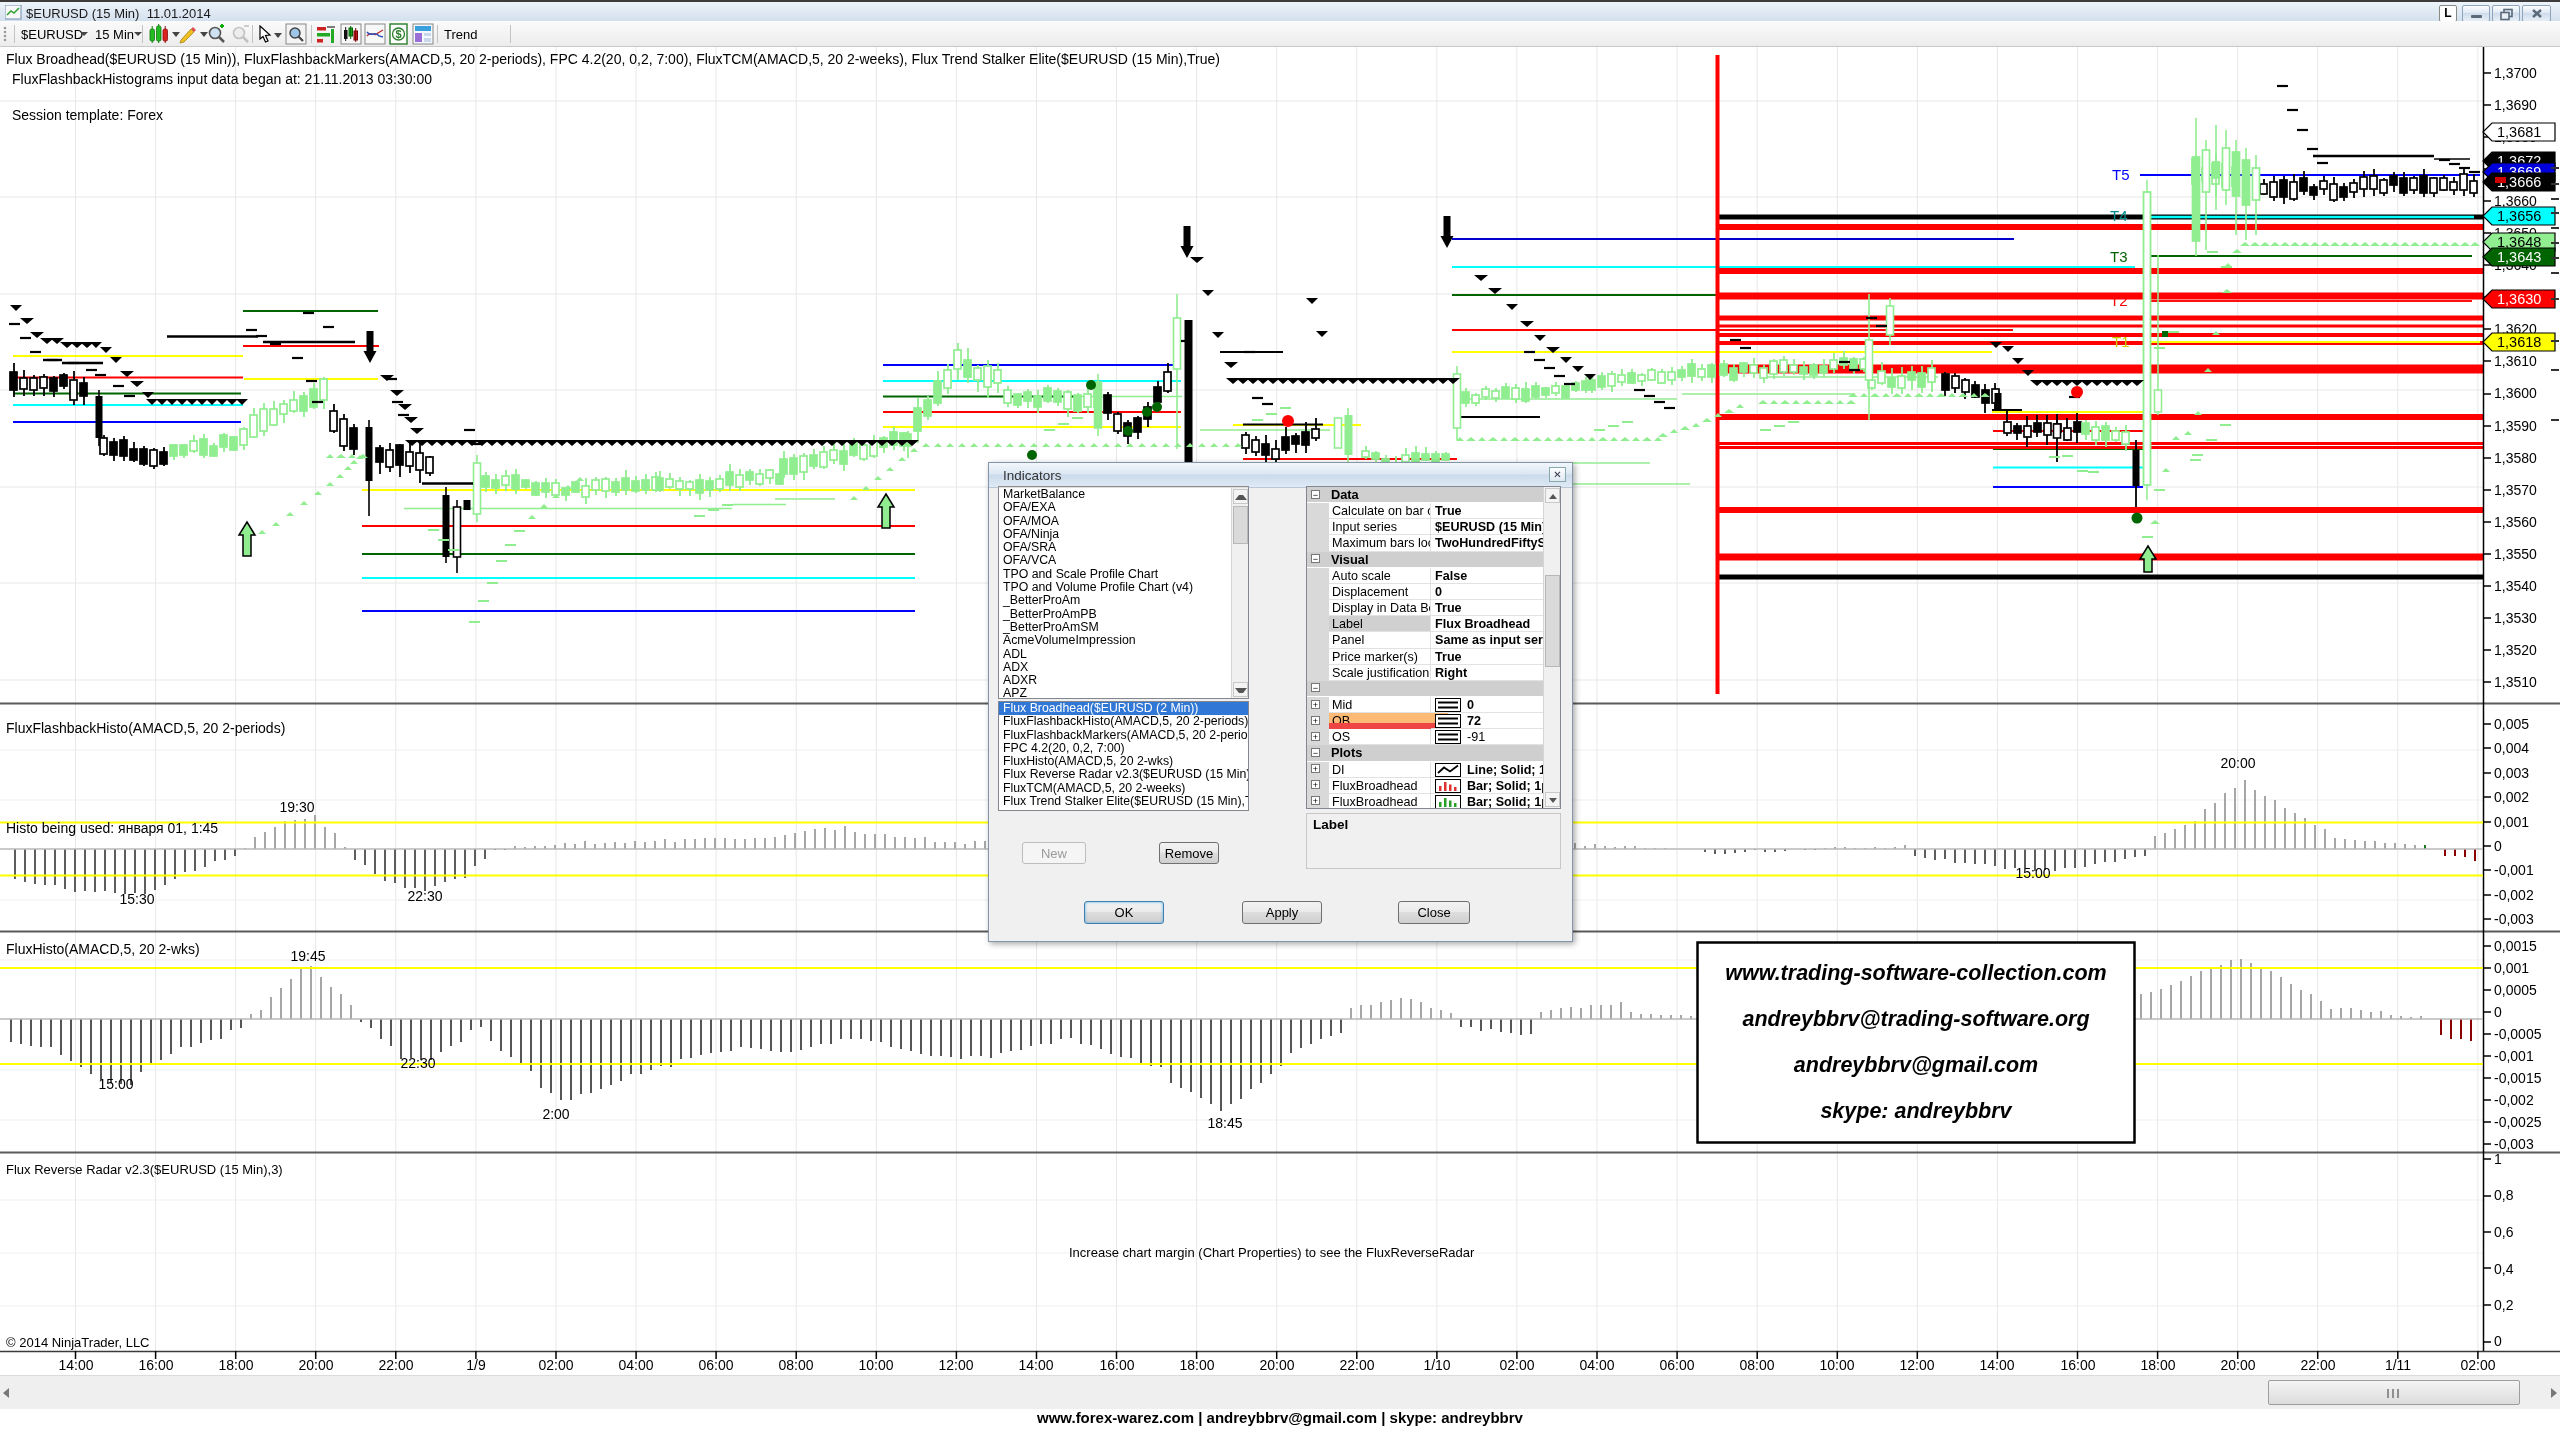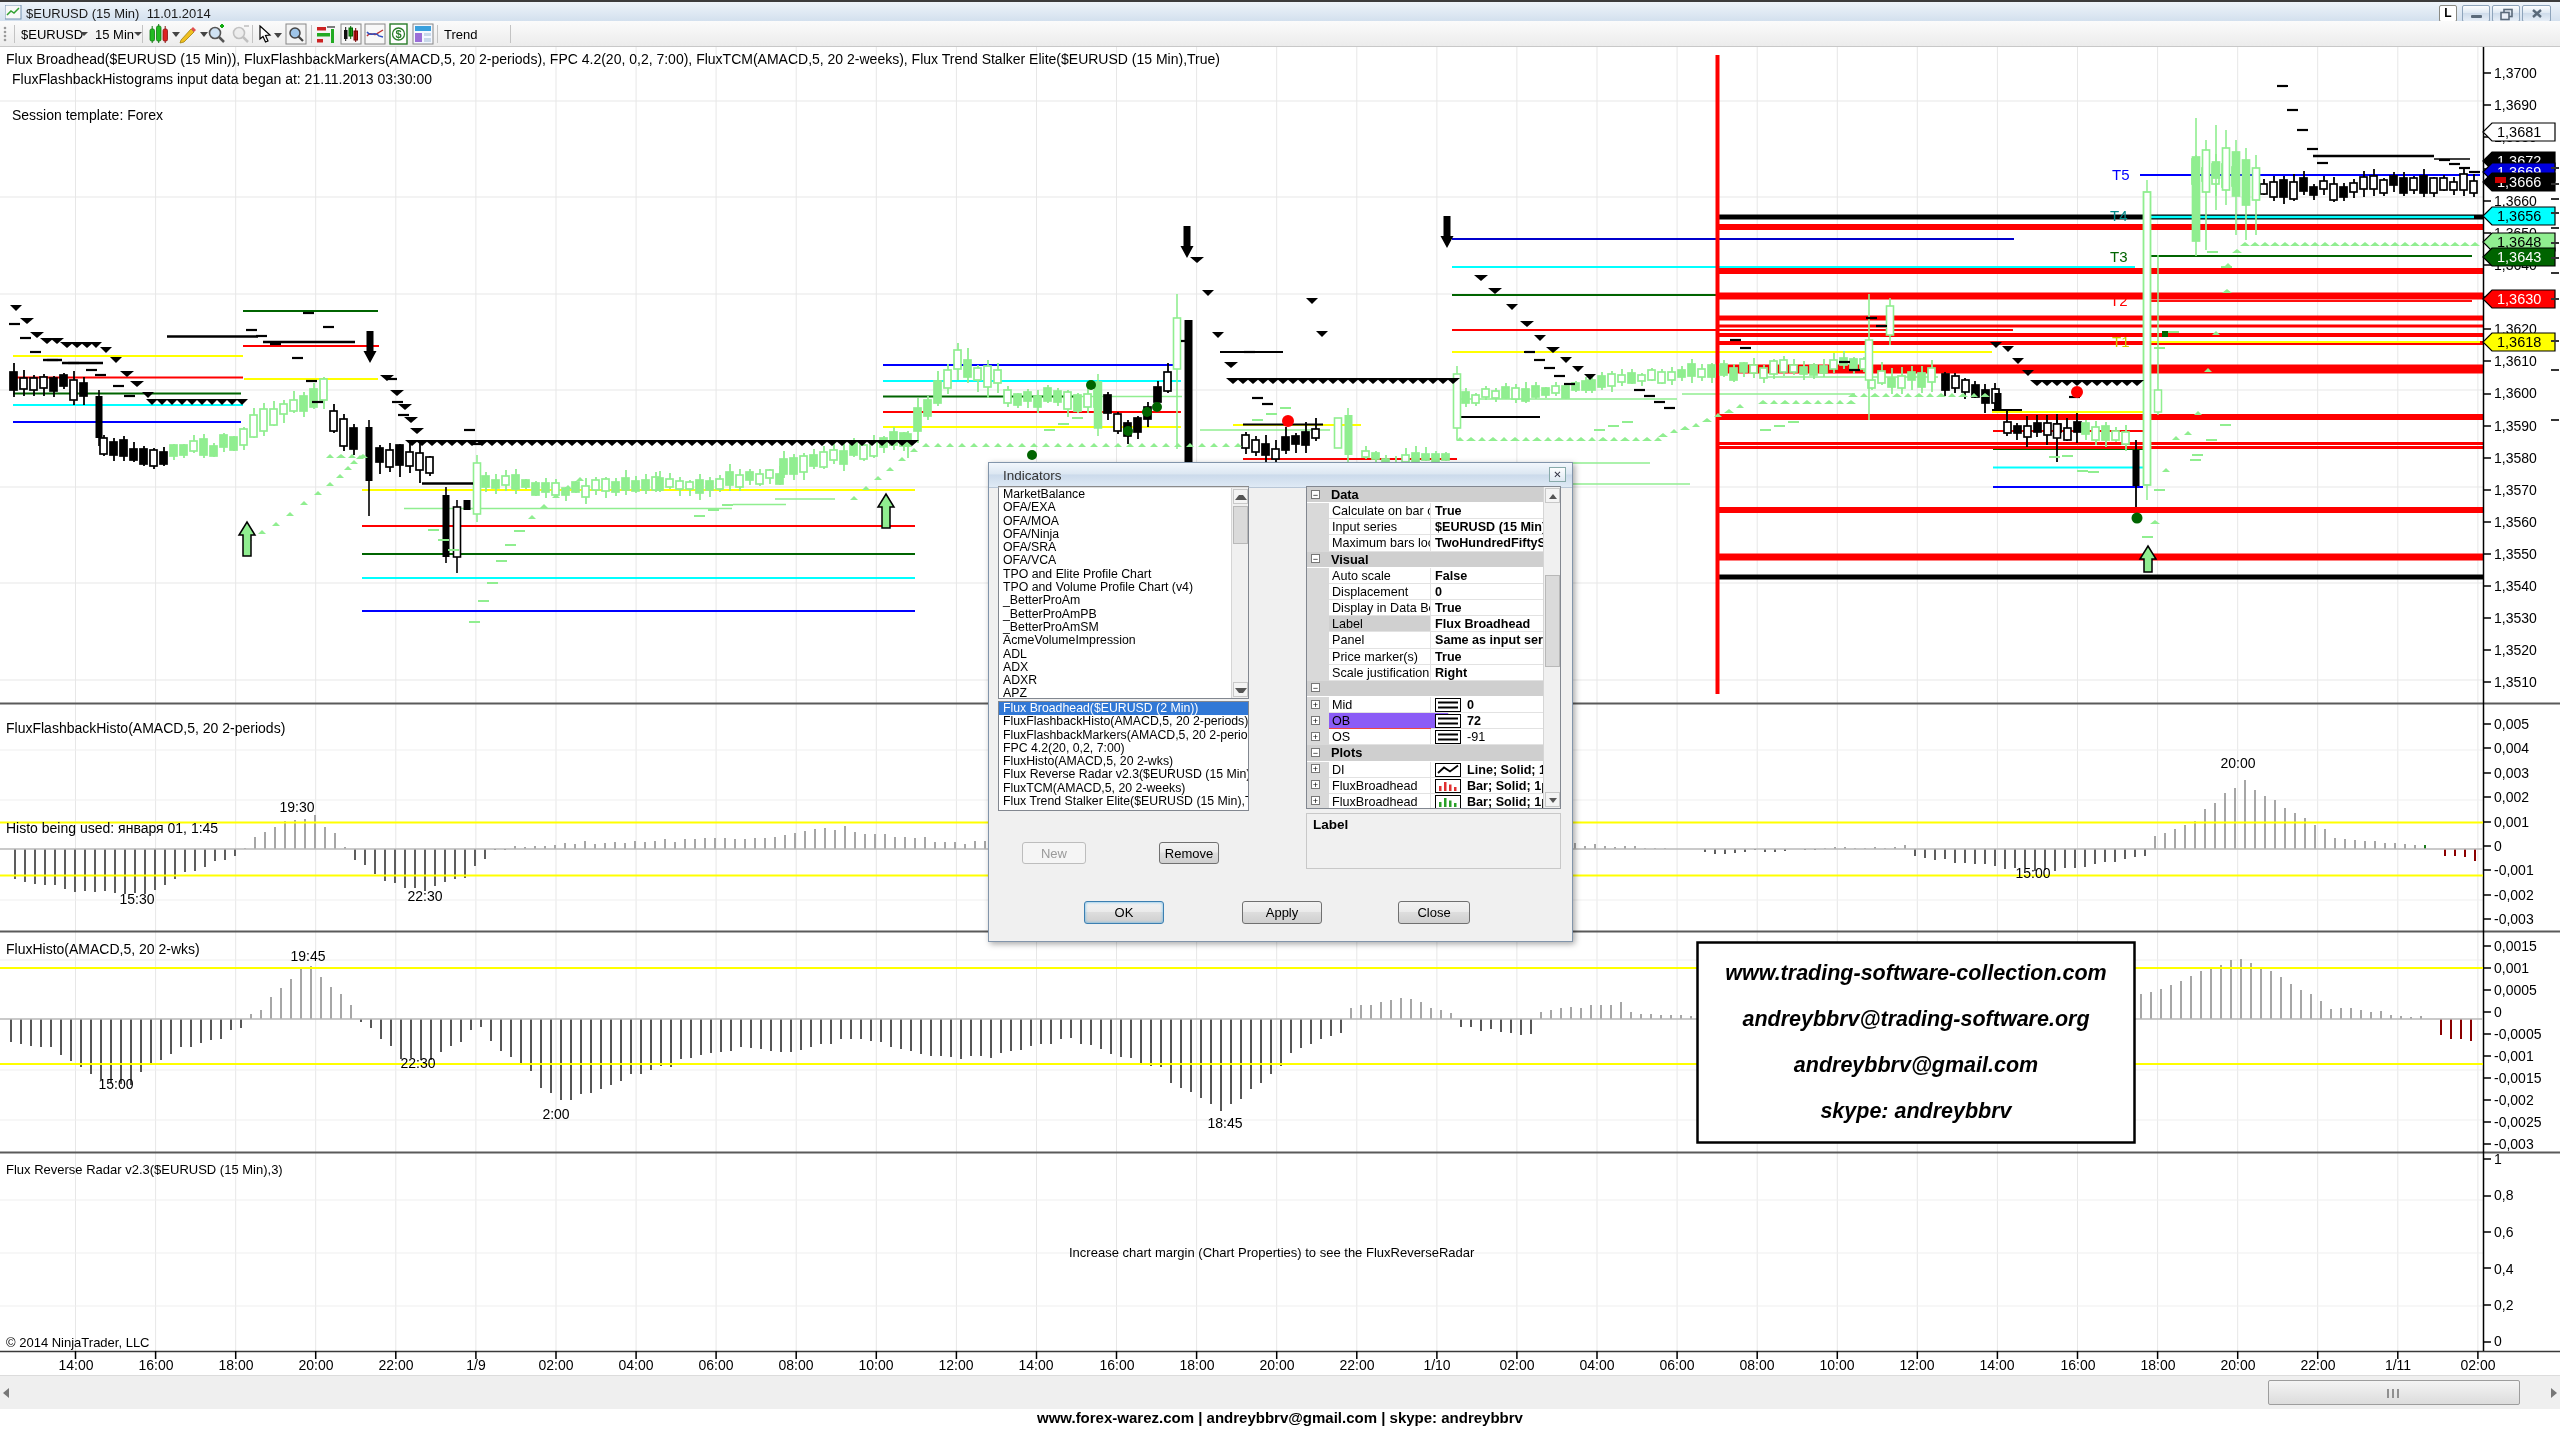--- a/index.html
+++ b/index.html
@@ -1809,21 +1809,21 @@
       <span>Indicators</span>
    <div style="position:absolute;right:6px;top:4px;width:17px;height:15px;border:1px solid #8aa;background:linear-gradient(#fdfeff,#dfe9f3);text-align:center;font-size:10px;line-height:13px;color:#334">✕</div>
  </div>
  <div class="lst" style="left:9px;top:23px;width:251px;height:213px;border-top:2px groove #dfdfdf">
    <div>MarketBalance</div>
       <div>OFA/EXA</div>
       <div>OFA/MOA</div>
       <div>OFA/Ninja</div>
       <div>OFA/SRA</div>
       <div>OFA/VCA</div>
-      <div>TPO and Elite Profile Chart</div>
+      <div>TPO and Scale Profile Chart</div>
       <div>TPO and Volume Profile Chart (v4)</div>
       <div>_BetterProAm</div>
       <div>_BetterProAmPB</div>
       <div>_BetterProAmSM</div>
       <div>AcmeVolumeImpression</div>
       <div>ADL</div>
       <div>ADX</div>
       <div>ADXR</div>
       <div>APZ</div>
    <div style="position:absolute;right:0;top:0;width:17px;height:100%;background:#f0f0f0;border-left:1px solid #d5d5d5;padding:0">
@@ -1965,21 +1965,21 @@
               <line x1="3" y1="4.5" x2="23" y2="4.5" stroke="#000" stroke-width="2"></line>
               <line x1="3" y1="9.5" x2="23" y2="9.5" stroke="#000" stroke-width="2"></line>
             </svg>
             <span style="position:absolute;left:36px;top:1px;font-size:12.6px;font-weight:bold;white-space:nowrap">0</span>
           </div>
         </div>
         <div style="position:absolute;left:0;top:226.1px;width:100%;height:16.15px;background:#fff">
           <div style="position:absolute;left:0;top:0;width:22px;height:100%;background:#d9d9d9">
             <span style="position:absolute;left:4px;top:2.5px;width:9px;height:9px;background:#fff;border:1px solid #777;font-size:9px;line-height:8px;text-align:center">+</span>
           </div>
-          <div style="position:absolute;left:22px;top:0;width:120px;height:100%;background:#8b5cf6;border-right:1px solid #e2e2e2;border-bottom:1px solid #ef4444;overflow:hidden">
+          <div style="position:absolute;left:22px;top:0;width:120px;height:100%;background:#fdba74;border-right:1px solid #e2e2e2;border-bottom:6px solid #ef4444;overflow:hidden">
             <span style="position:absolute;left:3px;top:1px;font-size:12.6px;white-space:nowrap">OB</span>
           </div>
           <div style="position:absolute;left:124px;top:0;right:0;height:100%;border-bottom:1px solid #e2e2e2">
             <svg width="26" height="14" style="position:absolute;left:4px;top:1px">
               <rect x="0.5" y="0.5" width="25" height="13" fill="#fff" stroke="#000"></rect>
               <line x1="3" y1="4.5" x2="23" y2="4.5" stroke="#000" stroke-width="2"></line>
               <line x1="3" y1="9.5" x2="23" y2="9.5" stroke="#000" stroke-width="2"></line>
             </svg>
             <span style="position:absolute;left:36px;top:1px;font-size:12.6px;font-weight:bold;white-space:nowrap">72</span>
           </div>

